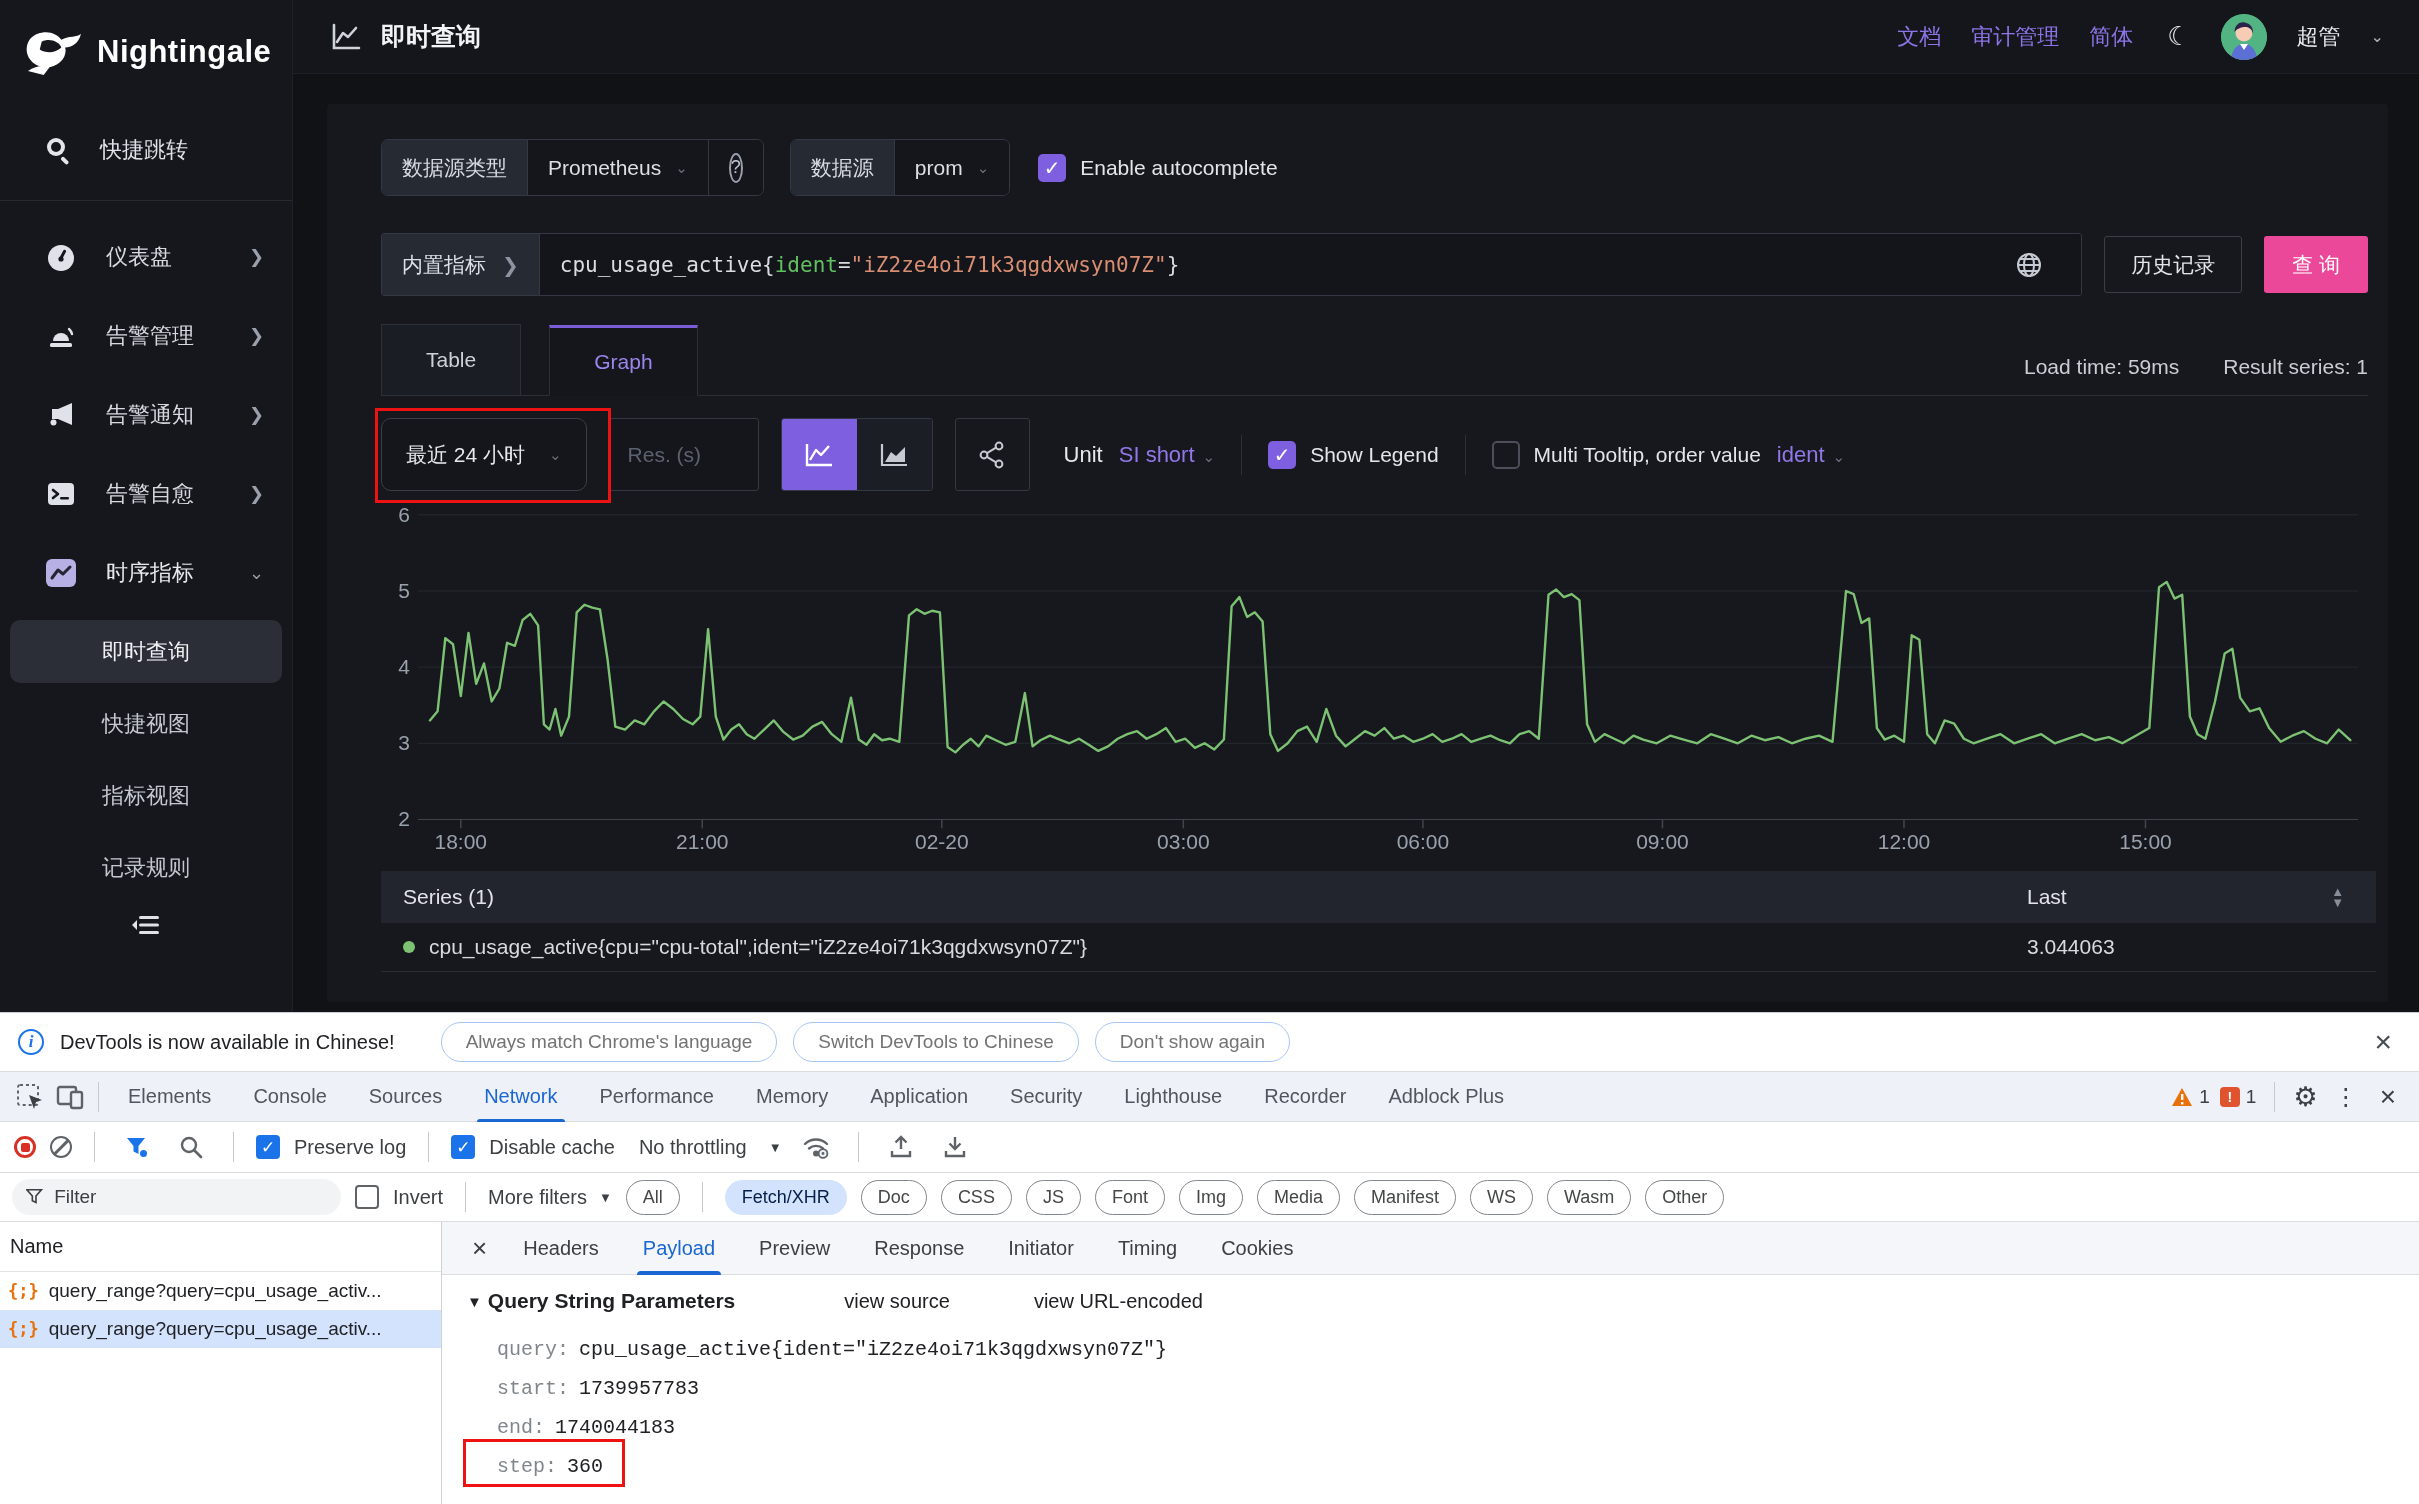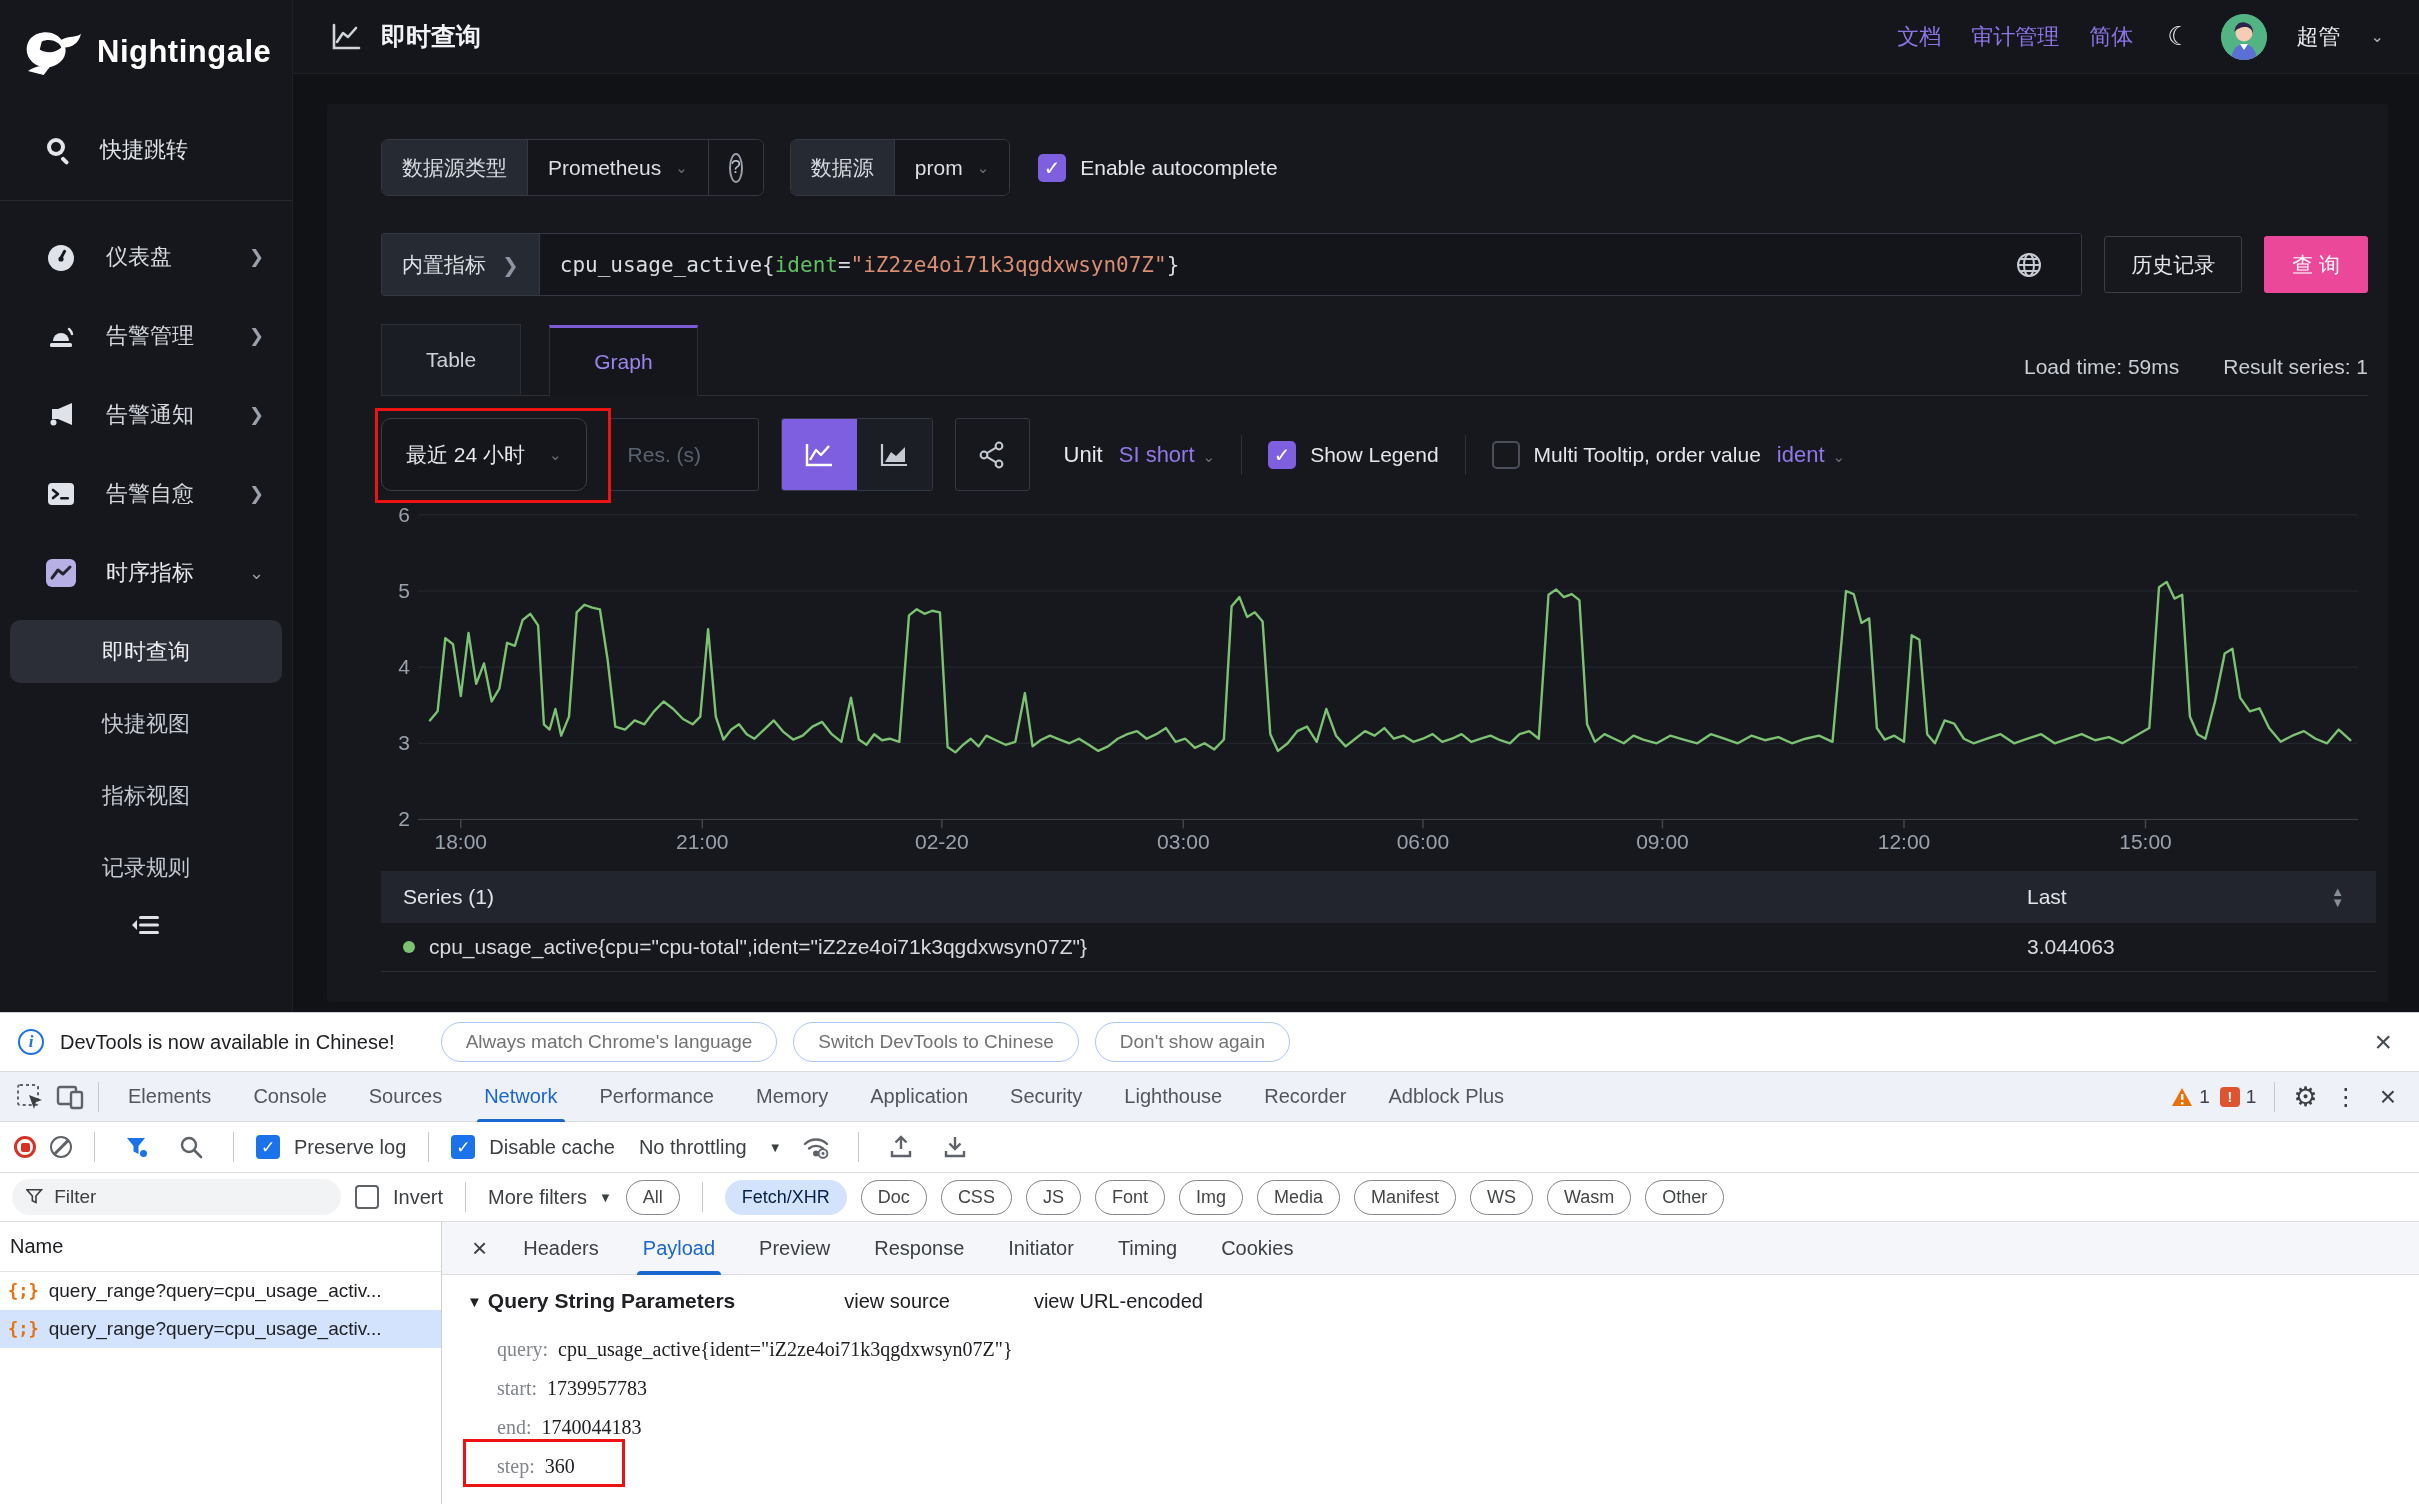--- a/index.html
+++ b/index.html
@@ -162,21 +162,21 @@
   .d-tab.active { color:#1a66d2; }
   .d-tab.active::after { content:""; position:absolute; left:16px; right:16px; bottom:0; height:3.5px; background:#1a66d2; border-radius:4px 4px 0 0; }
 
   .payload { flex:1; background:#fff; padding:14px 0 0 25px; position:relative; }
   .qsp-head { display:flex; align-items:center; gap:0; }
   .disc { color:#202124; font-size:15px; margin-right:6px; }
   .qsp-title { color:#202124; font-size:21px; font-weight:bold; }
   .view-link { color:#202124; font-size:20px; margin-left:109px; cursor:pointer; }
   .view-link + .view-link { margin-left:84px; }
   .params { margin-top:17px; padding-left:30px; }
-  .param-row { line-height:39px; font-family:Liberation Serif, serif; font-size:20px; white-space:nowrap; }
+  .param-row { line-height:39px; font-family:Liberation Mono, monospace; font-size:20px; white-space:nowrap; }
   .param-key { color:#80868b; }
   .param-val { color:#202124; margin-left:10px; }
 </style>
 </head>
 <body>
 
 <div class="app">
 
   <aside class="sidebar">
     <div class="logo">

